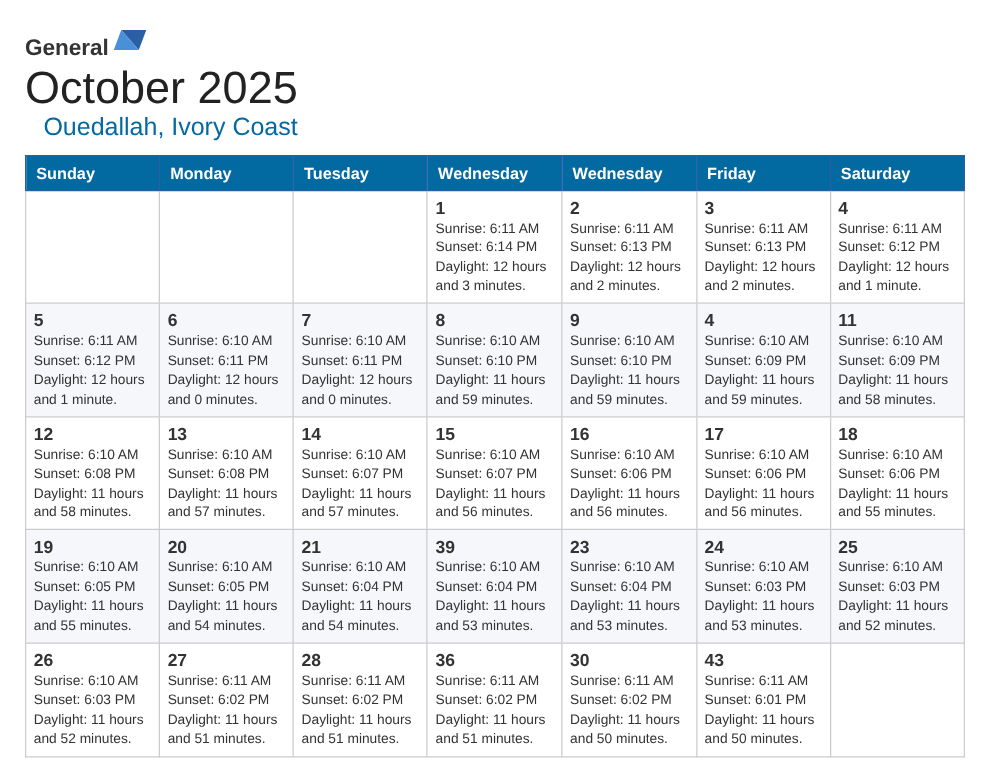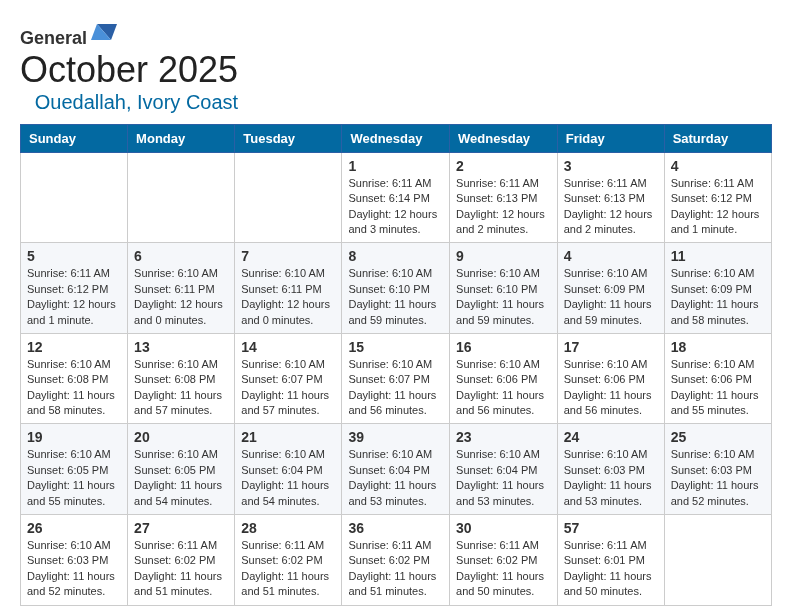--- a/index.html
+++ b/index.html
@@ -304,21 +304,21 @@
 Sunset: 6:02 PM
 Daylight: 11 hours and 51 minutes.</div>
         </td>
         <td>
           <span class="day-num">30</span>
           <div class="day-info" style="white-space: pre-line;">Sunrise: 6:11 AM
 Sunset: 6:02 PM
 Daylight: 11 hours and 50 minutes.</div>
         </td>
         <td>
-          <span class="day-num">57</span>
+          <span class="day-num">43</span>
           <div class="day-info" style="white-space: pre-line;">Sunrise: 6:11 AM
 Sunset: 6:01 PM
 Daylight: 11 hours and 50 minutes.</div>
         </td>
         <td class="empty"></td>
       </tr>
     </tbody>
 </table>
 
 </body></html>

